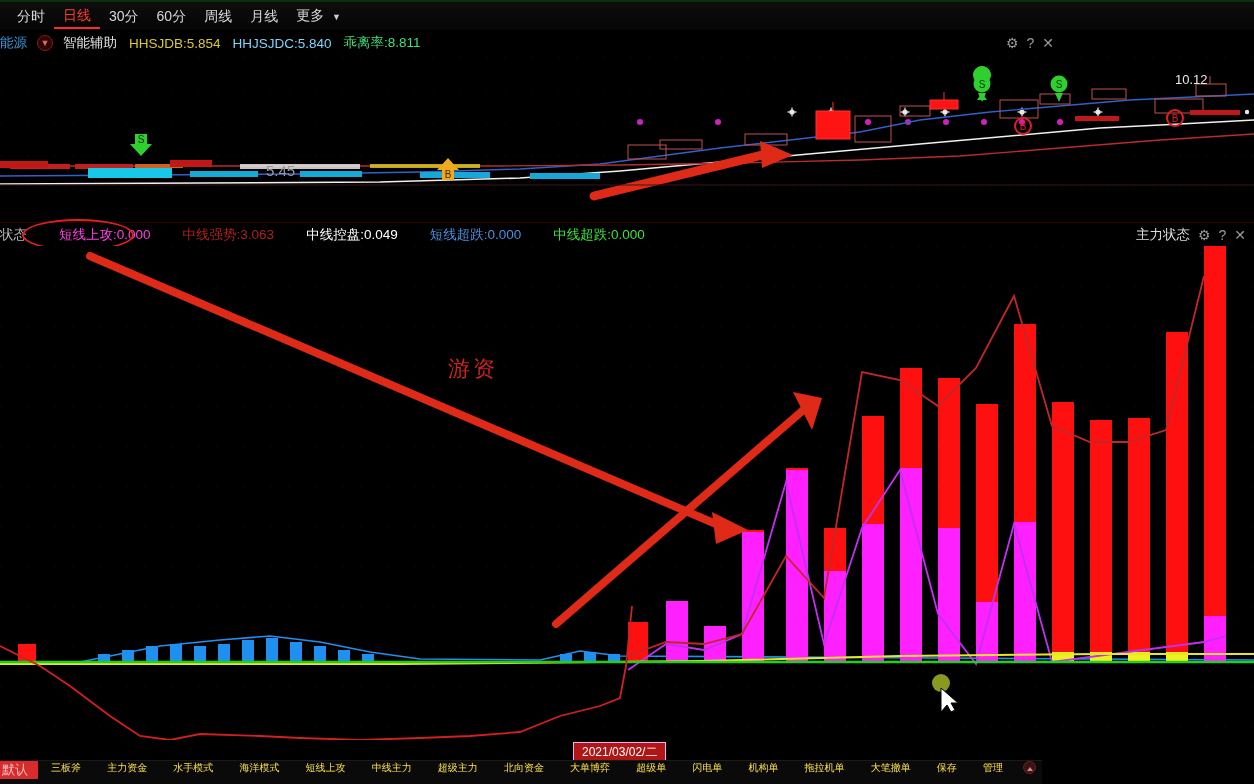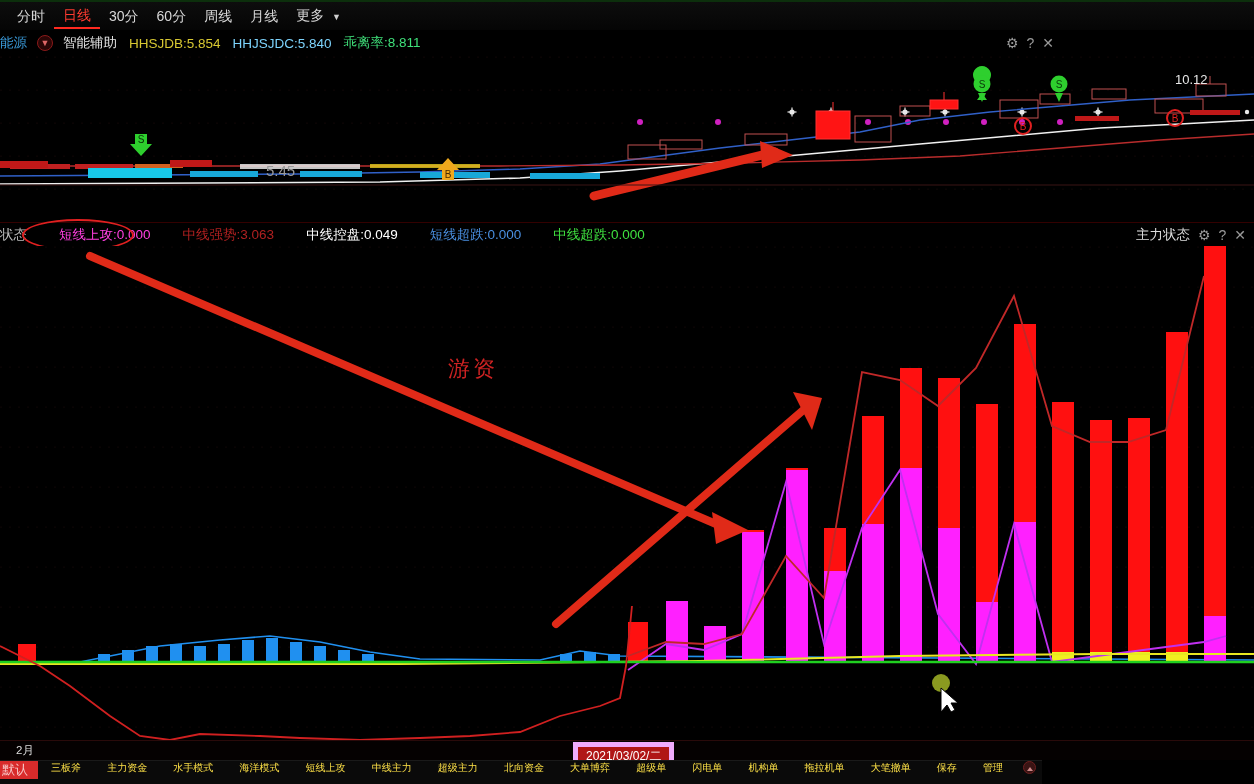--- a/index.html
+++ b/index.html
@@ -83,21 +83,21 @@
   
   .axisrow {
     position: absolute; left: 0; top: 740px; width: 1254px; height: 20px;
     background: #050101; border-top: 1px solid #2a0a0a;
     display: flex; align-items: center;
   }
   .axis-label { color: #ddd; font-size: 11.5px; padding-left: 16px; }
   .date-chip {
     position: absolute; left: 573px; top: 742px;
     background: #b01616; color: #fff; font-size: 12px;
-    padding: 1px 8px; border: 5px solid #f0abfc; white-space: nowrap;
+    padding: 1px 8px; border: 1px solid #f0abfc; white-space: nowrap;
   }
 
   
   .bottombar {
     position: absolute; left: 0; bottom: 0; width: 1042px; height: 24px;
     background: #0a0a0a; border-top: 1px solid #1a1a1a;
     display: flex; align-items: flex-start;
   }
   .bb-default {
     background: #d82b2b; color: #f7c3c3; font-size: 13px;
@@ -438,23 +438,20 @@
 
       <text x="448" y="130" font-size="22" fill="#cc2222" letter-spacing="3" font-family="'Liberation Sans','DejaVu Sans',sans-serif">游资</text>
     </svg>
   </div>
 
   <svg class="cursor" style="left:925px; top:672px;" width="40" height="42" viewBox="0 0 40 42">
     <circle cx="16" cy="11" r="9" fill="#8a9a20"></circle>
     <path d="M16,16 L16,40 L22,33 L26,40 L30,38 L26,31 L33,31 Z" fill="#fff" stroke="#000" stroke-width="1"></path>
   </svg>
 
-  <div class="axisrow">
-    <span class="axis-label">2月</span>
-  </div>
   <div class="date-chip">2021/03/02/二</div>
 
   <div class="bottombar">
     <div class="bb-default">默认</div>
     <div class="bb-item">三板斧</div>
     <div class="bb-item">主力资金</div>
     <div class="bb-item">水手模式</div>
     <div class="bb-item">海洋模式</div>
     <div class="bb-item">短线上攻</div>
     <div class="bb-item">中线主力</div>

